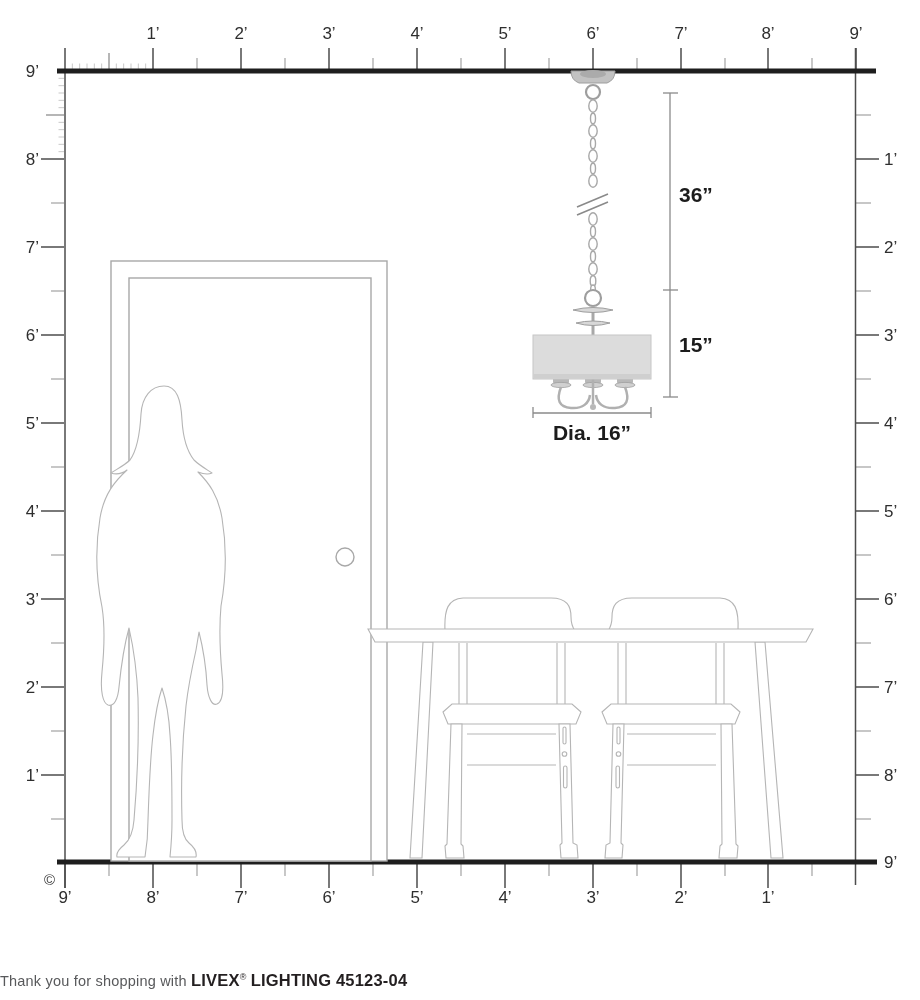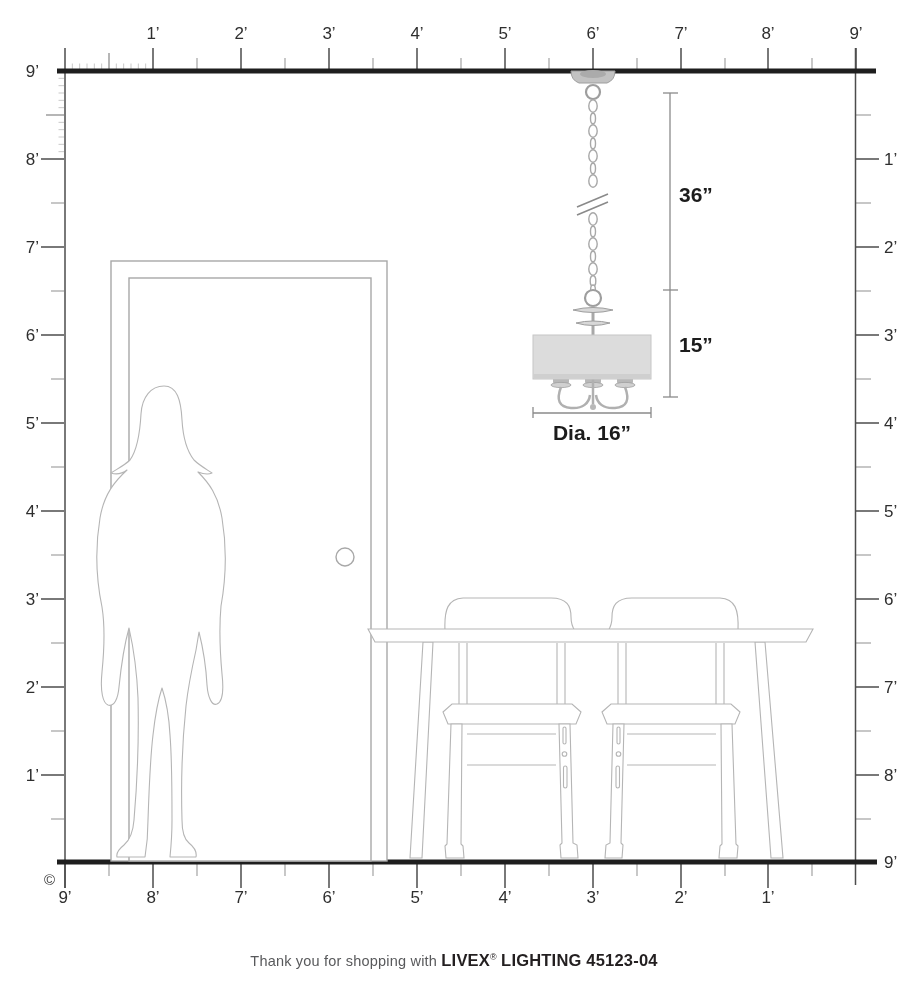--- a/index.html
+++ b/index.html
@@ -2,21 +2,21 @@
 <html><head>
 <meta charset="utf-8">
 <style>
   html,body{margin:0;padding:0;background:#ffffff;}
   .page{position:relative;width:920px;height:1000px;background:#fff;overflow:hidden;
         font-family:"Liberation Sans",sans-serif;}
   svg{position:absolute;top:0;left:0;}
   .rlabel{font:17px "Liberation Sans",sans-serif;fill:#2e2e2e;}
   .dimlabel{font:bold 21px "Liberation Sans",sans-serif;fill:#1c1c1c;}
   .copyright{font:15px "Liberation Sans",sans-serif;fill:#3c3c3c;}
-  .footer{position:absolute;left:0;top:951px;width:908px;text-align:center;
+  .footer{position:absolute;left:0;top:971px;width:908px;
           font-size:14.5px;color:#58595b;letter-spacing:.2px;}
   .footer b{font-size:16.5px;color:#231f20;letter-spacing:.2px;}
   .footer sup{font-size:9px;color:#231f20;}
 </style>
 </head>
 <body>
 
 <div class="page">
 <svg width="920" height="945" viewBox="0 0 920 945">
 

